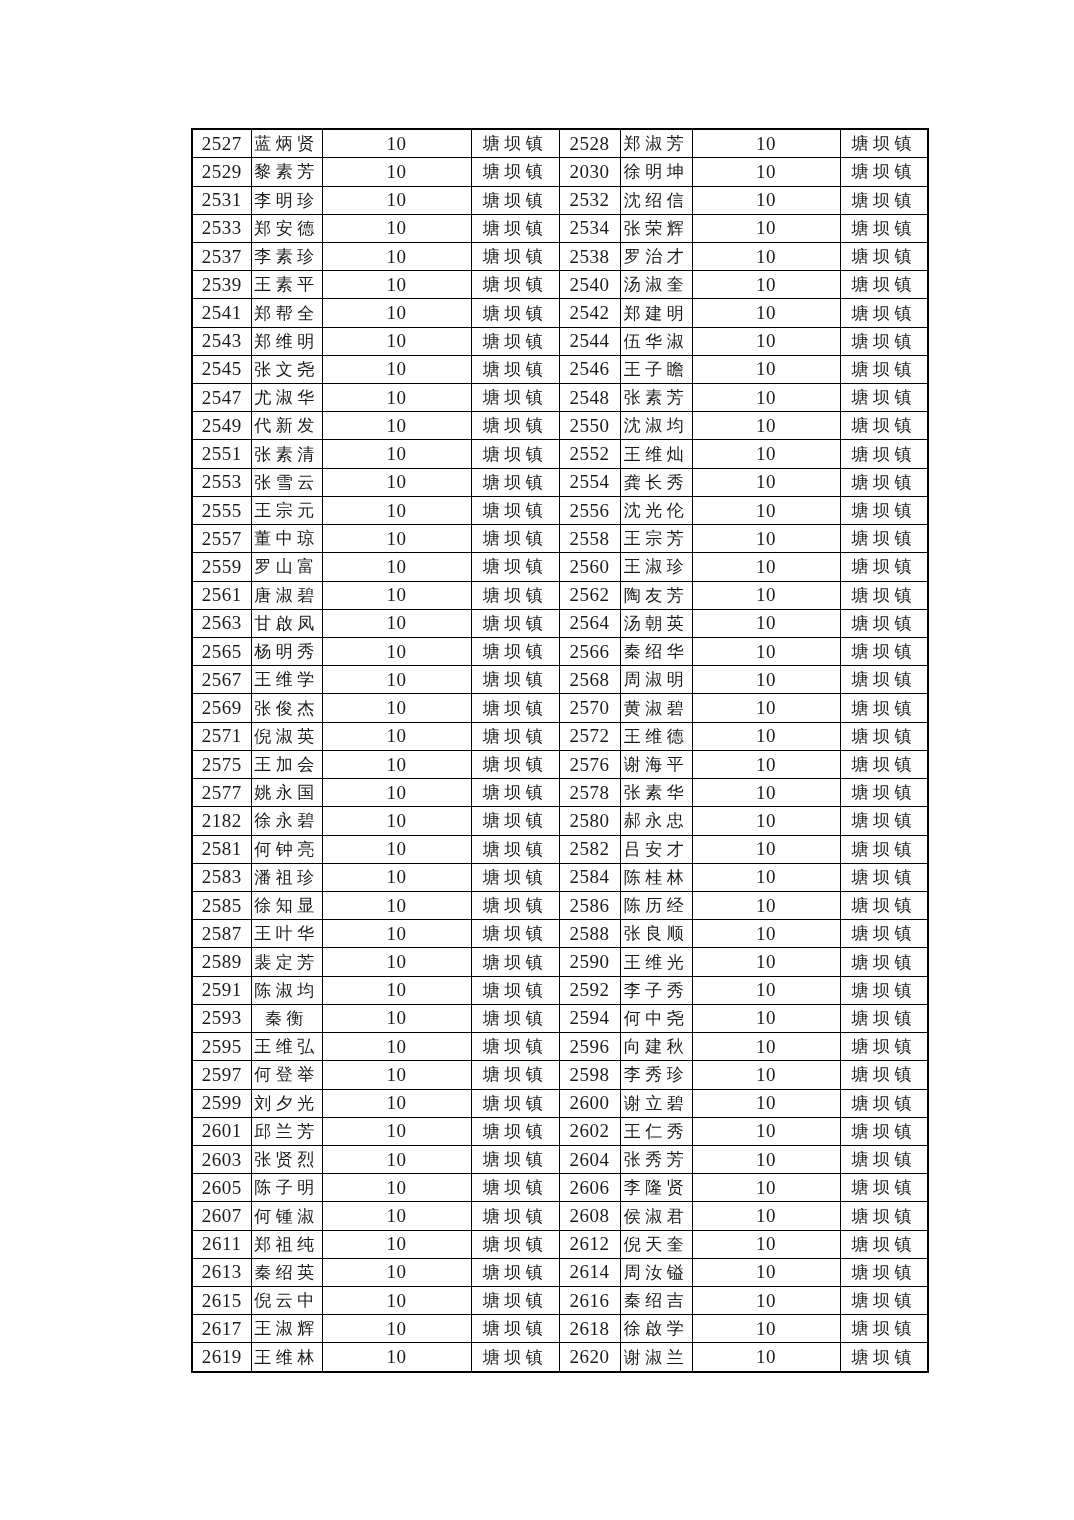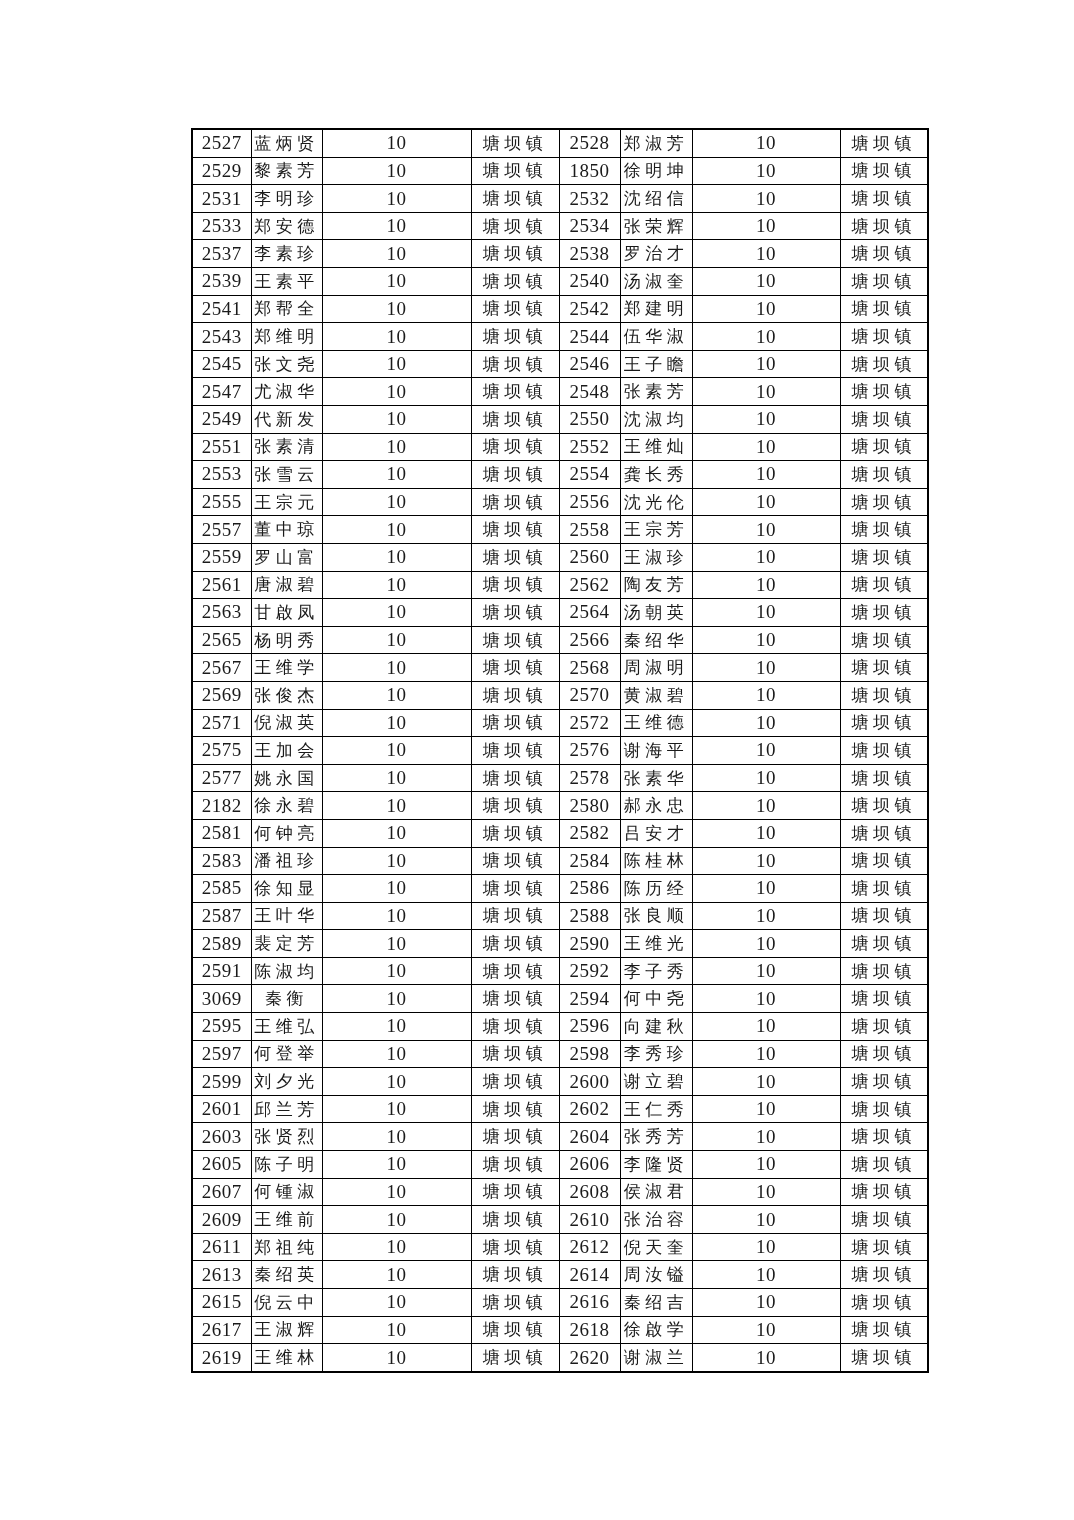--- a/index.html
+++ b/index.html
@@ -68,21 +68,21 @@
           <td class="num">2528</td>
           <td class="cjk">郑淑芳</td>
           <td class="num">10</td>
           <td class="cjk">塘坝镇</td>
         </tr>
         <tr>
           <td class="num">2529</td>
           <td class="cjk">黎素芳</td>
           <td class="num">10</td>
           <td class="cjk">塘坝镇</td>
-          <td class="num">1850</td>
+          <td class="num">2030</td>
           <td class="cjk">徐明坤</td>
           <td class="num">10</td>
           <td class="cjk">塘坝镇</td>
         </tr>
         <tr>
           <td class="num">2531</td>
           <td class="cjk">李明珍</td>
           <td class="num">10</td>
           <td class="cjk">塘坝镇</td>
           <td class="num">2532</td>
@@ -364,21 +364,21 @@
           <td class="num">2591</td>
           <td class="cjk">陈淑均</td>
           <td class="num">10</td>
           <td class="cjk">塘坝镇</td>
           <td class="num">2592</td>
           <td class="cjk">李子秀</td>
           <td class="num">10</td>
           <td class="cjk">塘坝镇</td>
         </tr>
         <tr>
-          <td class="num">3069</td>
+          <td class="num">2593</td>
           <td class="cjk">秦衡</td>
           <td class="num">10</td>
           <td class="cjk">塘坝镇</td>
           <td class="num">2594</td>
           <td class="cjk">何中尧</td>
           <td class="num">10</td>
           <td class="cjk">塘坝镇</td>
         </tr>
         <tr>
           <td class="num">2595</td>
@@ -440,30 +440,20 @@
           <td class="num">10</td>
           <td class="cjk">塘坝镇</td>
         </tr>
         <tr>
           <td class="num">2607</td>
           <td class="cjk">何锺淑</td>
           <td class="num">10</td>
           <td class="cjk">塘坝镇</td>
           <td class="num">2608</td>
           <td class="cjk">侯淑君</td>
-          <td class="num">10</td>
-          <td class="cjk">塘坝镇</td>
-        </tr>
-        <tr>
-          <td class="num">2609</td>
-          <td class="cjk">王维前</td>
-          <td class="num">10</td>
-          <td class="cjk">塘坝镇</td>
-          <td class="num">2610</td>
-          <td class="cjk">张治容</td>
           <td class="num">10</td>
           <td class="cjk">塘坝镇</td>
         </tr>
         <tr>
           <td class="num">2611</td>
           <td class="cjk">郑祖纯</td>
           <td class="num">10</td>
           <td class="cjk">塘坝镇</td>
           <td class="num">2612</td>
           <td class="cjk">倪天奎</td>

